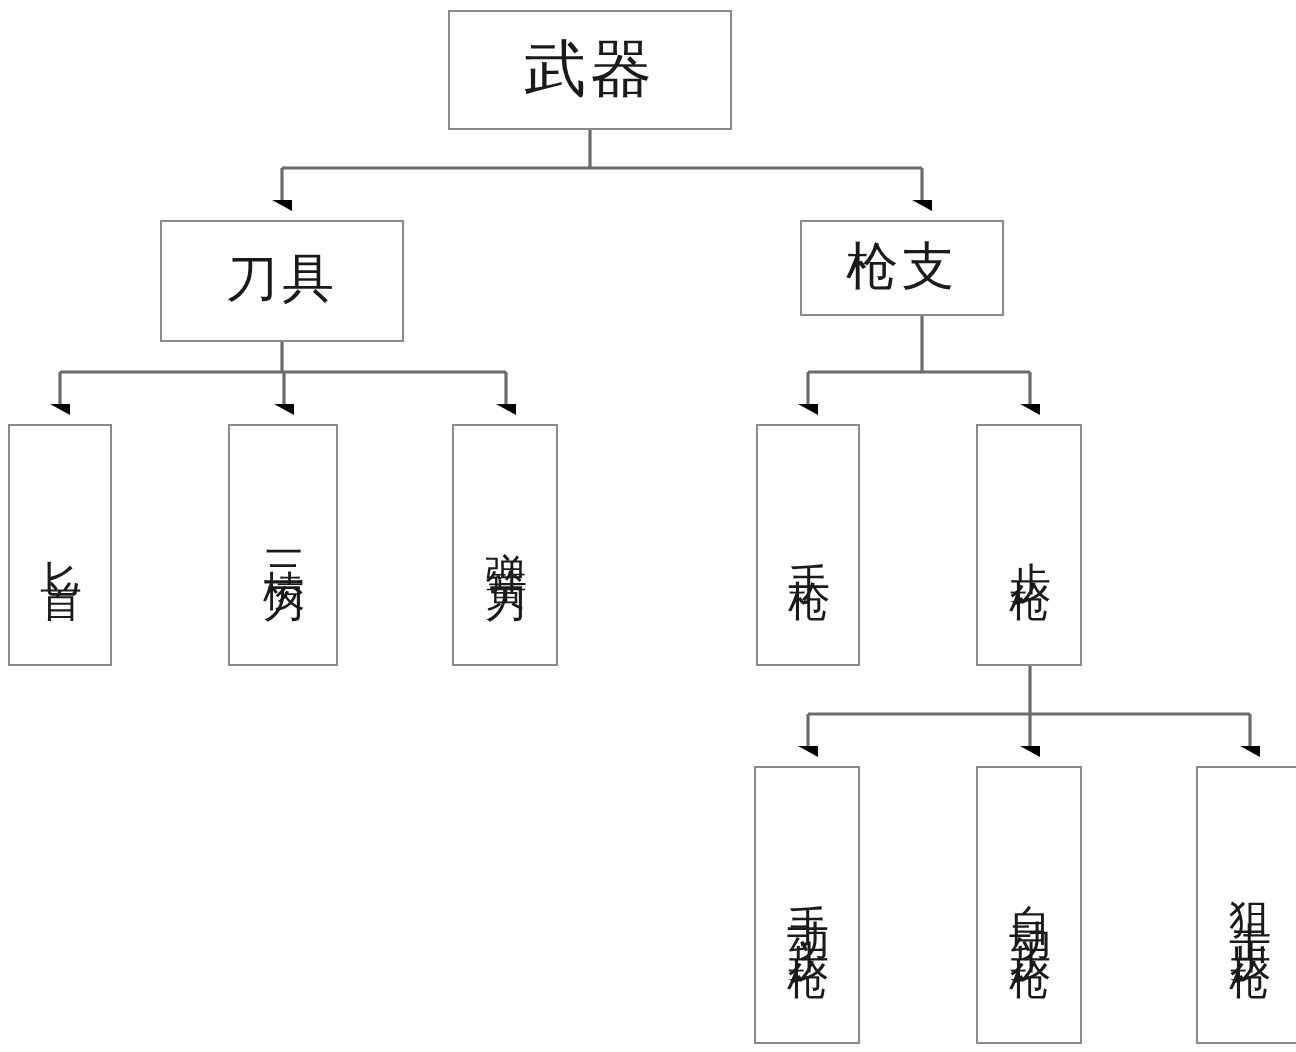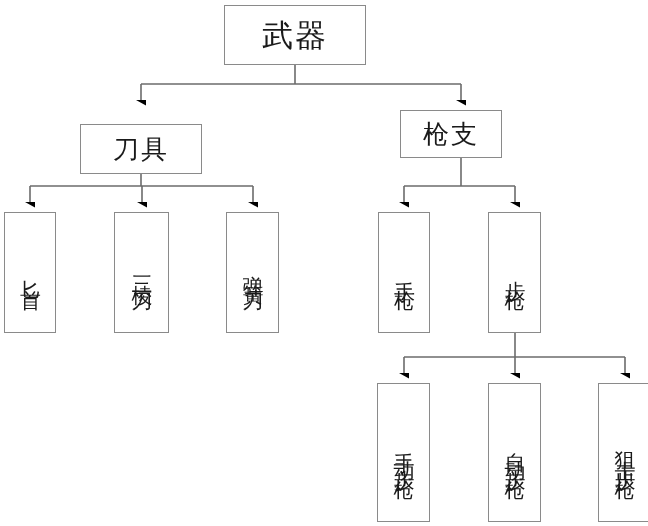--- a/index.html
+++ b/index.html
@@ -98,21 +98,21 @@
         <path d="M 404 357 L 404 373" marker-end="url(#arrow)"></path>
         <path d="M 515 357 L 515 373" marker-end="url(#arrow)"></path>
         <path d="M 625 357 L 625 373" marker-end="url(#arrow)"></path>
       </g>
   </svg>
 
   <div class="node level1 horizontal" style="left: 224px; top: 5px; width: 142px; height: 60px;">
     <span class="label">武器</span>
   </div>
 
-  <div class="node level2 horizontal" style="left: 80px; top: 124px; width: 122px; height: 50px;">
+  <div class="node level2 horizontal" style="left: 80px; top: 110px; width: 122px; height: 61px;">
     <span class="label">刀具</span>
   </div>
 
   <div class="node level2 horizontal" style="left: 400px; top: 110px; width: 102px; height: 48px;">
     <span class="label">枪支</span>
   </div>
 
   <div class="node level3 vertical" style="left: 4px; top: 212px; width: 52px; height: 121px;">
     <span class="label">匕首</span>
   </div>

